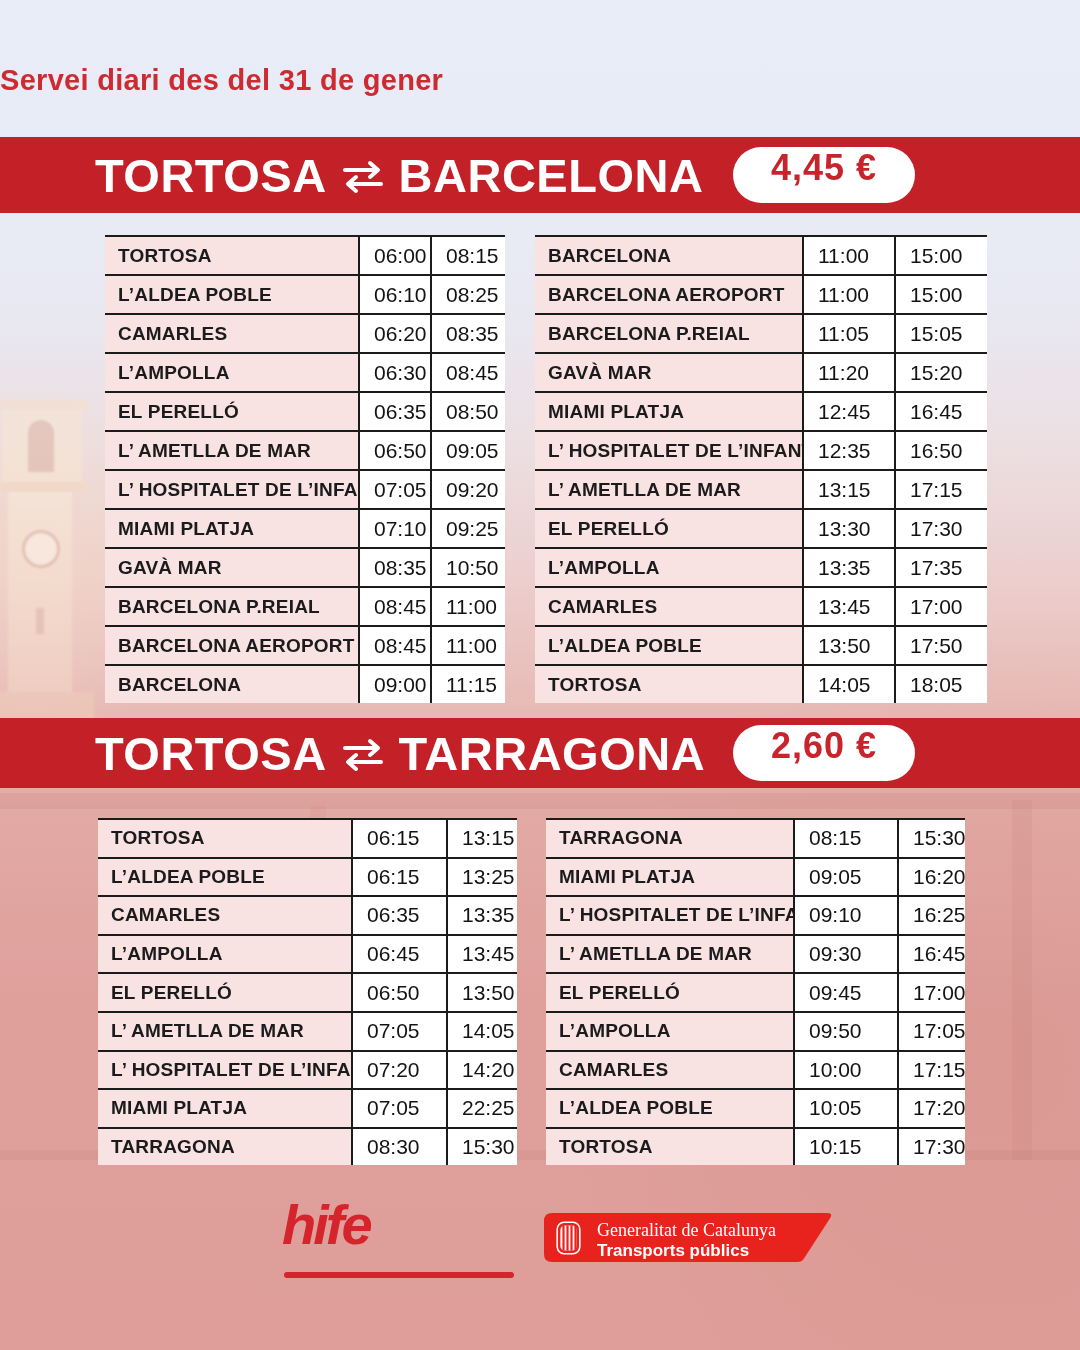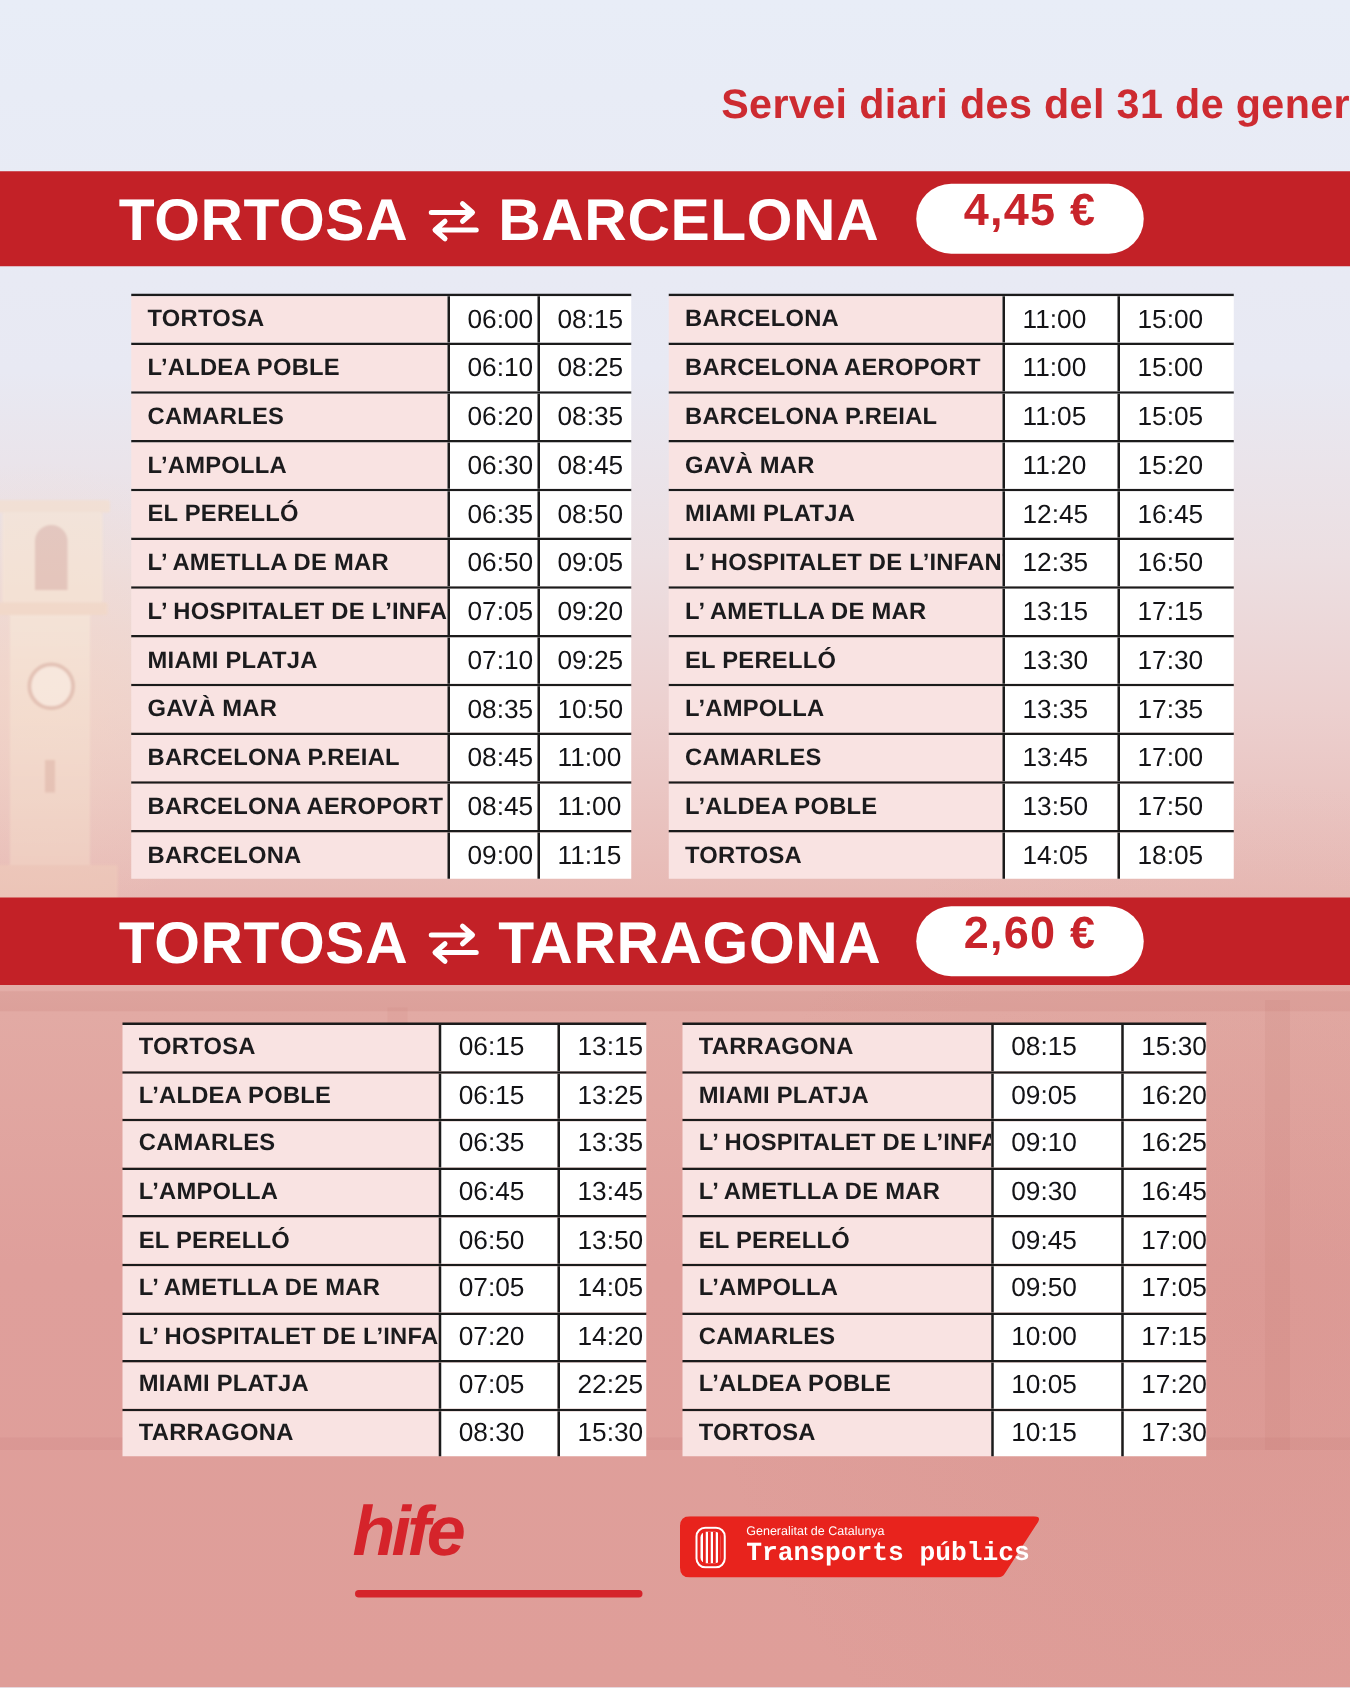--- a/index.html
+++ b/index.html
@@ -24,22 +24,22 @@
   .tw-clock{left:28px;top:152px;width:38px;height:38px;border:3px solid #d9b2a4;border-radius:50%;background:#fdf6ec;box-sizing:border-box;}
   .tw-slit{left:42px;top:230px;width:8px;height:26px;background:#e0bbab;}
   .tw-base{left:0;top:314px;width:100px;height:28px;background:#f0cdbb;}
   .bg-bridge div{position:absolute;}
   .br-band{left:0;top:793px;width:1080px;height:16px;background:rgba(193,114,105,.16);}
   .br-post1{left:310px;top:806px;width:16px;height:354px;background:rgba(193,114,105,.10);}
   .br-post2{left:1012px;top:800px;width:20px;height:360px;background:rgba(193,114,105,.12);}
   .br-deck{left:0;top:1150px;width:1080px;height:10px;background:rgba(180,100,95,.10);}
   
   .subtitle{
-    position:absolute;left:0;top:64px;width:100%;margin:0;text-align:right;
-    font-size:33px;font-weight:bold;color:#cd2b31;letter-spacing:.3px;
+    position:absolute;left:0;top:64px;width:100%;margin:0;text-align:left;
+    font-size:29px;font-weight:bold;color:#cd2b31;letter-spacing:.3px;
   }
   
   .banner{
     position:absolute;left:0;width:1080px;background:#c32127;
     display:flex;align-items:center;
   }
   .banner-1{top:137px;height:76px;}
   .banner-2{top:718px;height:70px;}
   .route-title{
     margin-left:95px;display:flex;align-items:center;
@@ -71,22 +71,22 @@
   .hife-logo{position:absolute;left:282px;top:1192px;width:236px;height:100px;color:#d5242b;}
   .hife-text{
     position:absolute;left:0;top:0;
     font-size:56px;font-weight:bold;font-style:italic;letter-spacing:-3px;
   }
   .hife-underline{position:absolute;left:2px;top:80px;width:230px;height:6px;background:#d5242b;border-radius:3px;}
   .gencat-badge{position:absolute;left:544px;top:1213px;width:288px;height:49px;}
   .gencat-bg{position:absolute;left:0;top:0;}
   .gencat-shield{position:absolute;left:12px;top:8px;}
   .gencat-text{position:absolute;left:53px;top:7px;color:#ffffff;line-height:1.18;}
-  .gencat-line1{font-size:10px;font-weight:normal;white-space:nowrap;}
-  .gencat-line2{font-size:21px;font-weight:bold;white-space:nowrap;font-family:Liberation Mono, monospace;}
+  .gencat-line1{font-size:18px;font-weight:normal;white-space:nowrap;font-family:Liberation Serif, serif;}
+  .gencat-line2{font-size:17px;font-weight:bold;white-space:nowrap;}
 </style>
 </head>
 <body>
 
 <div class="poster">
 
   <div class="bg-tower">
     <div class="tw-cornice1"></div>
     <div class="tw-belfry"></div>
     <div class="tw-window"></div>

